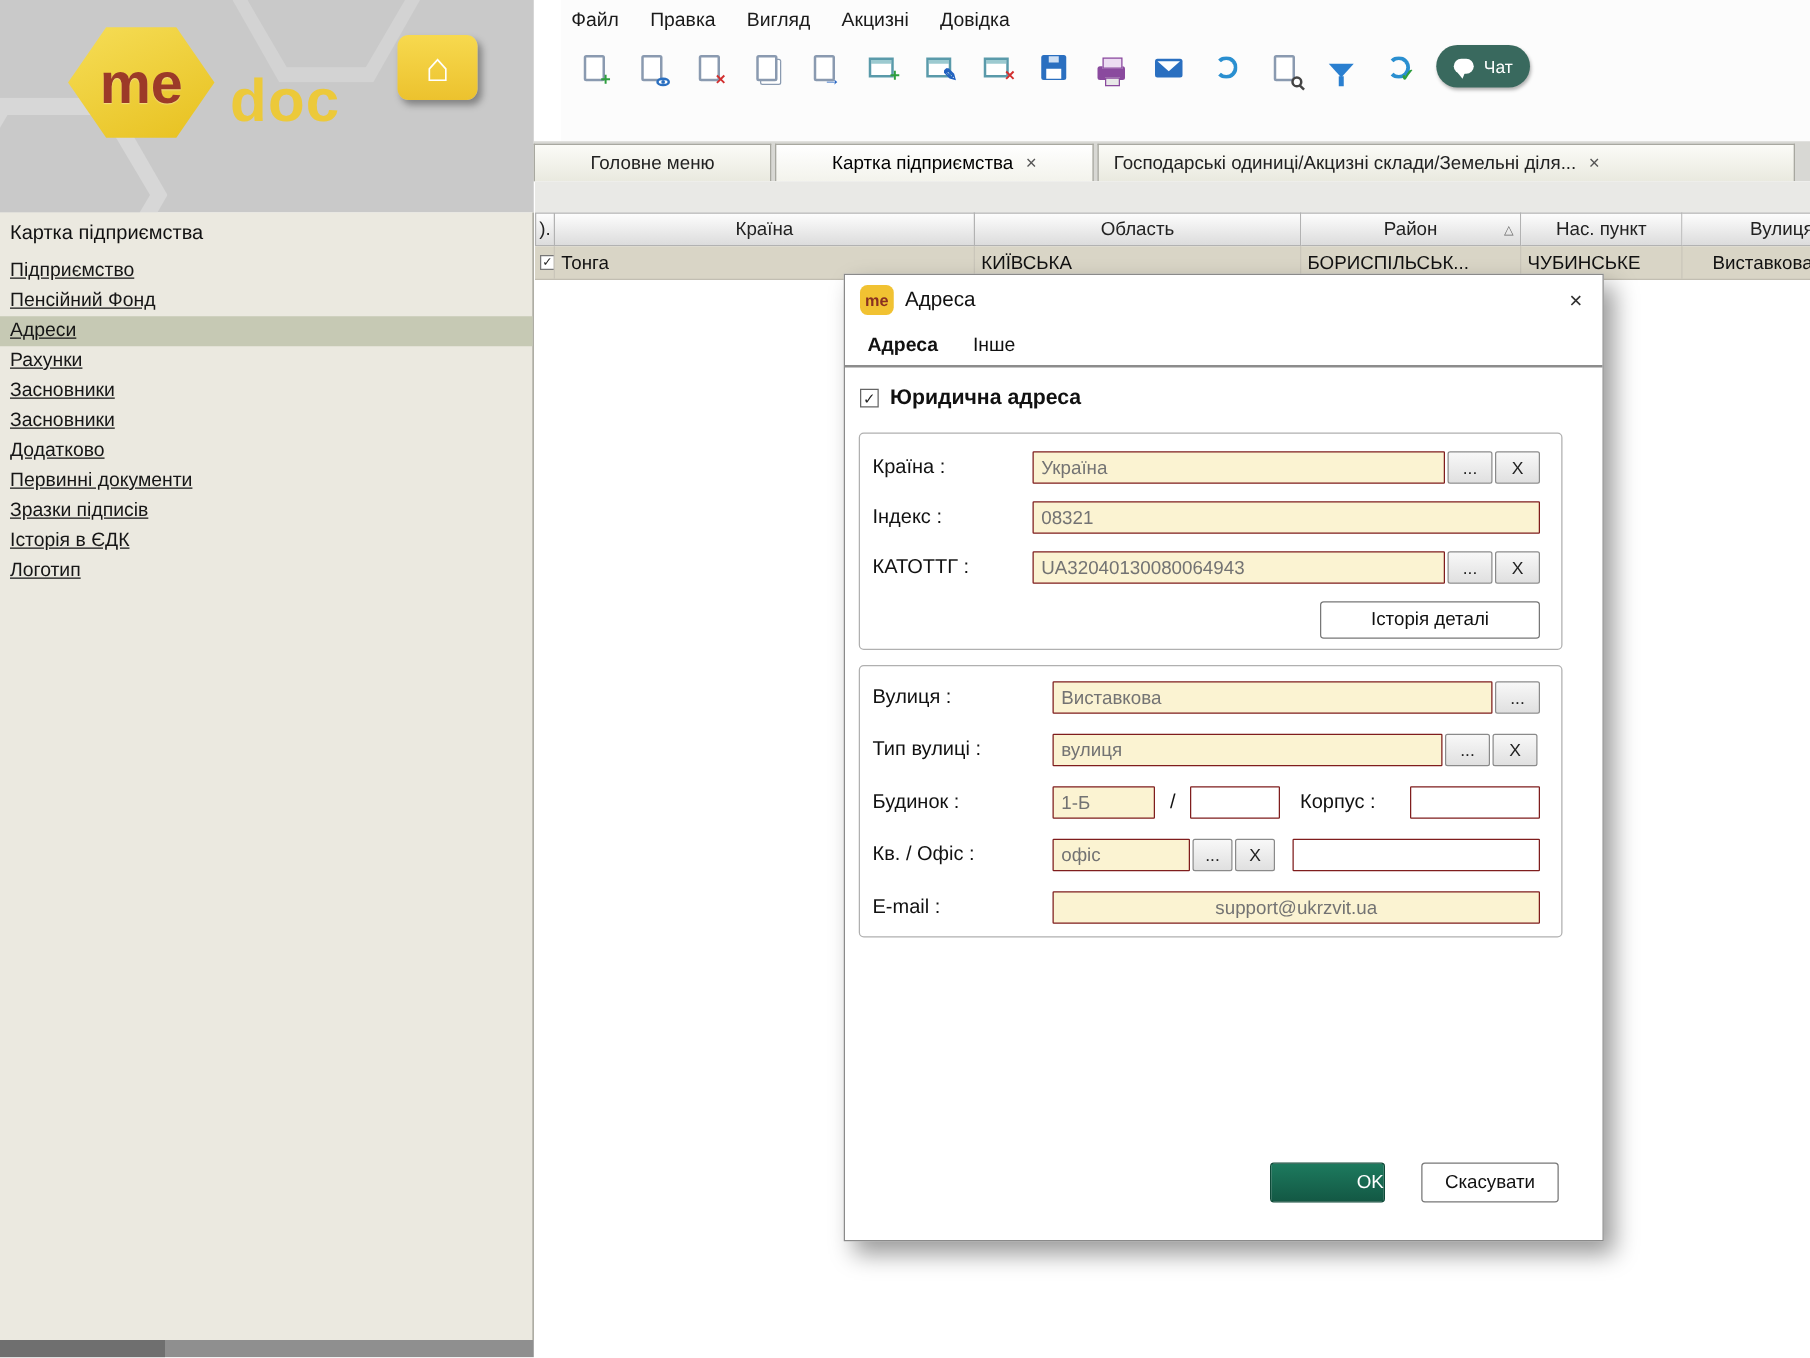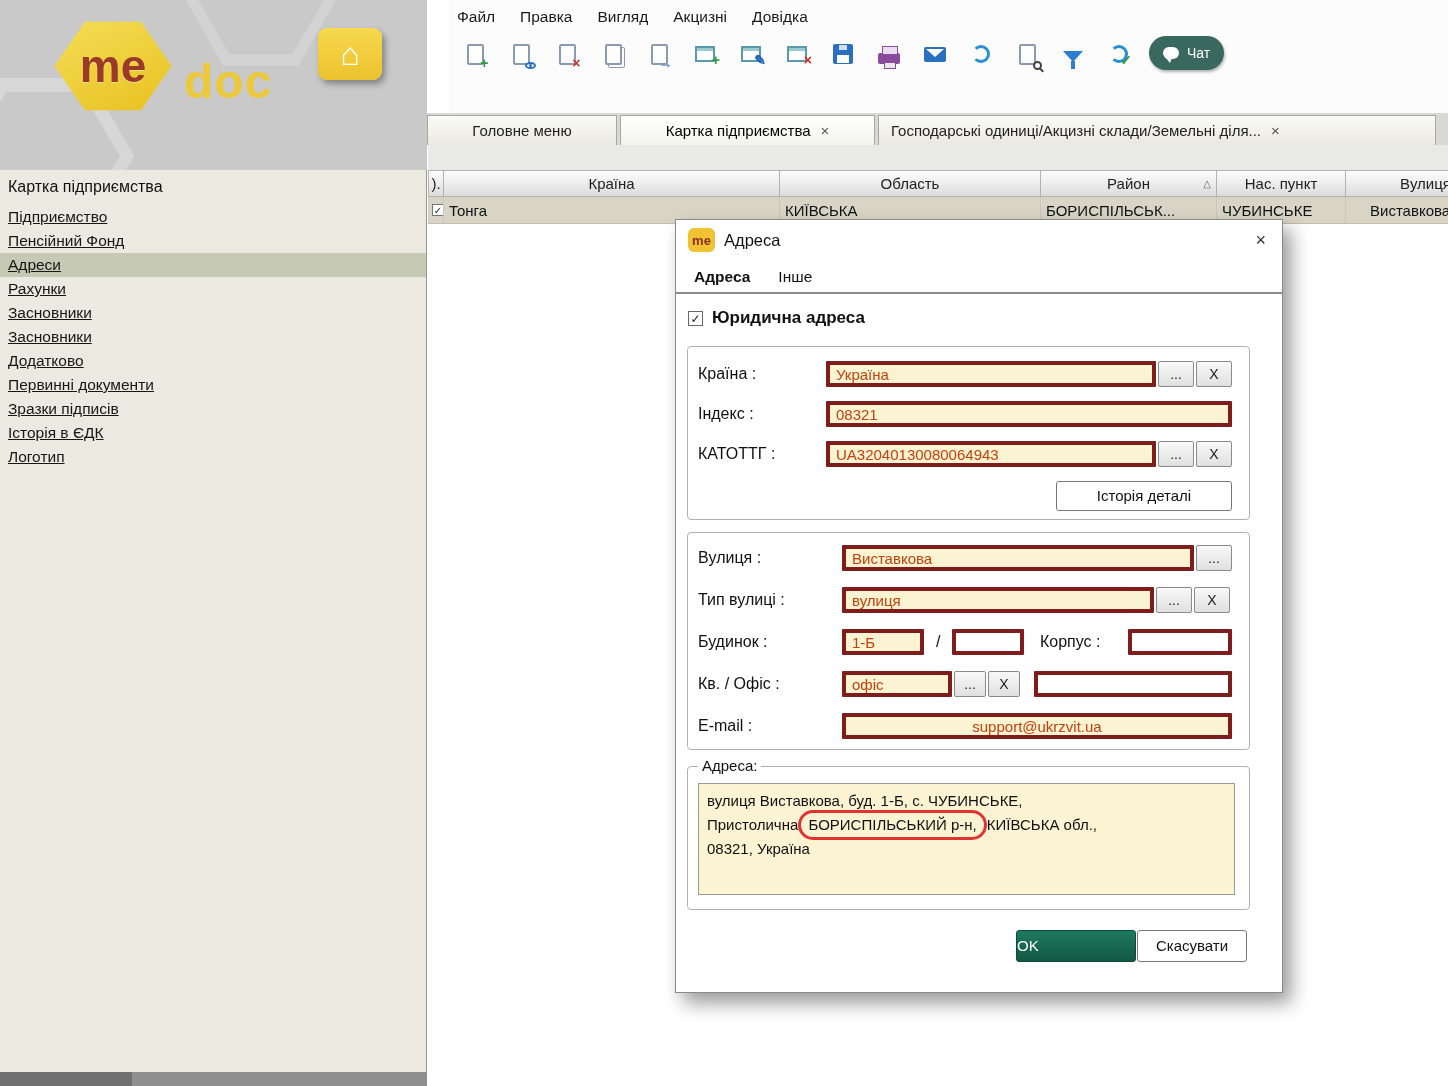--- a/index.html
+++ b/index.html
@@ -126,22 +126,22 @@
   .cbx { width:15px; height:15px; border:1px solid #666; background:#fff; font-size:12px; line-height:14px; text-align:center; color:#222; }
   .cbx::after { content:"✓"; }
   #legal-label { font-size:17px; font-weight:600; color:#111; }
 
   .group { position:absolute; left:11px; width:563px; border:1px solid #b0b0b0; border-radius:4px; background:#fff; }
   #grp1 { top:126px; height:174px; }
   #grp2 { top:312px; height:218px; }
   #grp3 { top:546px; height:144px; }
   .flabel { position:absolute; font-size:16px; color:#111; white-space:nowrap; }
   .yinput, .winput {
-    position:absolute; height:26px; border:4px solid #7f1d1d; font-size:15px; padding:0 6px;
-    font-family:"Liberation Sans",sans-serif; color:#c2410c; border-radius:1px;
+    position:absolute; height:26px; border:1px solid #7f1d1d; font-size:15px; padding:0 6px;
+    font-family:"Liberation Sans",sans-serif; color:#737373; border-radius:1px;
   }
   .yinput { background:#fbf3d2; }
   .winput { background:#ffffff; }
   .sbtn {
     position:absolute; width:36px; height:26px; background:linear-gradient(#f8f8f8,#e0e0e0);
     border:1px solid #8a8a8a; font-size:14px; text-align:center; line-height:24px; border-radius:2px;
     cursor:pointer; color:#222;
   }
   #details-btn {
     position:absolute; left:368px; top:134px; width:176px; height:30px; background:#fff;
@@ -150,22 +150,22 @@
   #grp3-legend { position:absolute; left:10px; top:-10px; background:#fff; padding:0 4px; font-size:15px; color:#111; }
   #addr-box {
     position:absolute; left:10px; top:16px; width:537px; height:112px; background:#fbf3d2;
     border:1px solid #9a9a9a; padding:5px 8px; font-size:15px; line-height:24px; color:#111; overflow:hidden;
   }
   .oval {
     display:inline-block; border:3px solid #e23333; border-radius:16px; padding:0 7px;
     margin:-3px -4px; position:relative; top:0; background:rgba(251,243,210,.2);
   }
   #ok-btn {
-    position:absolute; left:340px; top:710px; width:120px; height:32px; background:linear-gradient(#1d7a5e,#135844);
-    color:#fff; border:1px solid #0e4a38; border-radius:3px; font-size:15px; text-align:left; line-height:30px; cursor:pointer;
+    position:absolute; left:340px; top:710px; width:92px; height:32px; background:linear-gradient(#1d7a5e,#135844);
+    color:#fff; border:1px solid #0e4a38; border-radius:3px; font-size:15px; text-align:right; line-height:30px; cursor:pointer;
   }
   #cancel-btn {
     position:absolute; left:461px; top:710px; width:110px; height:32px; background:#fff;
     border:1px solid #777; border-radius:3px; font-size:15px; text-align:center; line-height:30px; cursor:pointer; color:#111;
   }
 </style>
 </head>
 <body>
 
 <div id="app">
@@ -371,28 +371,18 @@
       <span class="flabel" style="left:10px;top:142px">Кв. / Офіс :</span>
       <input class="yinput" style="left: 154px; top: 138px; width: 110px;" value="офіс">
       <div class="sbtn" style="left:266px;top:138px;width:32px">...</div>
       <div class="sbtn" style="left:300px;top:138px;width:32px">X</div>
       <input class="winput" style="left: 346px; top: 138px; width: 198px;">
 
       <span class="flabel" style="left:10px;top:184px">E-mail :</span>
       <input class="yinput" style="left: 154px; top: 180px; width: 390px; text-align: center;" value="support@ukrzvit.ua">
     </div>
 
-    <div class="group" id="grp3">
-      <span id="grp3-legend">Адреса:</span>
-      <div id="addr-box">
-        <div>вулиця Виставкова, буд. 1-Б, с. ЧУБИНСЬКЕ,</div>
-        <div>
-          <span>Пристолична </span><span class="oval">БОРИСПІЛЬСЬКИЙ р-н,</span><span> КИЇВСЬКА обл.,</span>
-        </div>
-        <div>08321, Україна</div>
-      </div>
-    </div>
 
     <div id="ok-btn">OK</div>
     <div id="cancel-btn">Скасувати</div>
   </div>
 
 </div>
 
 </body></html>

